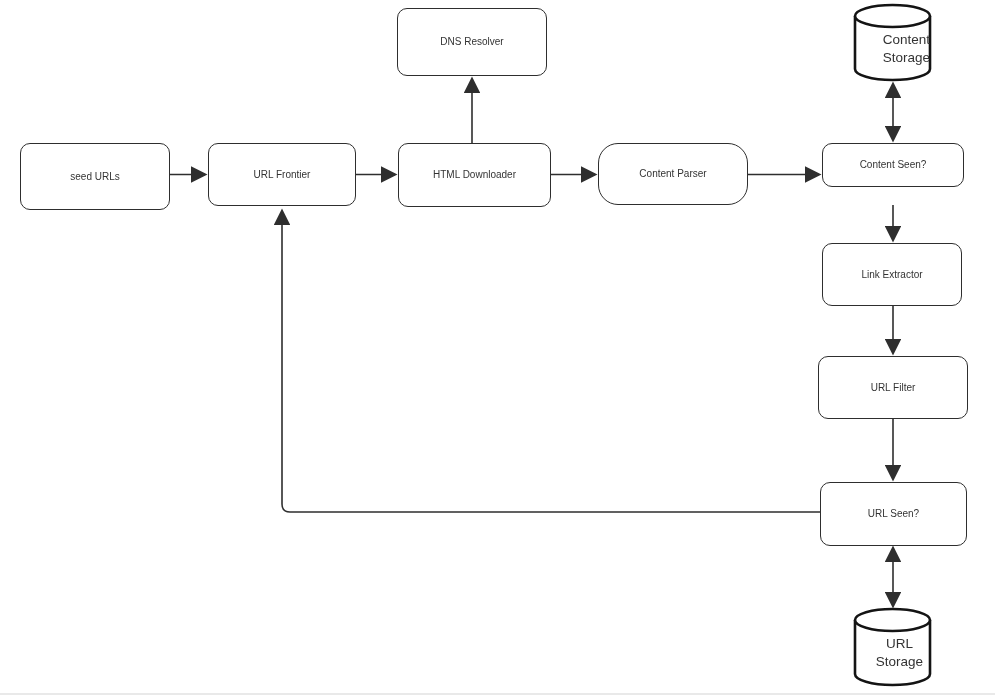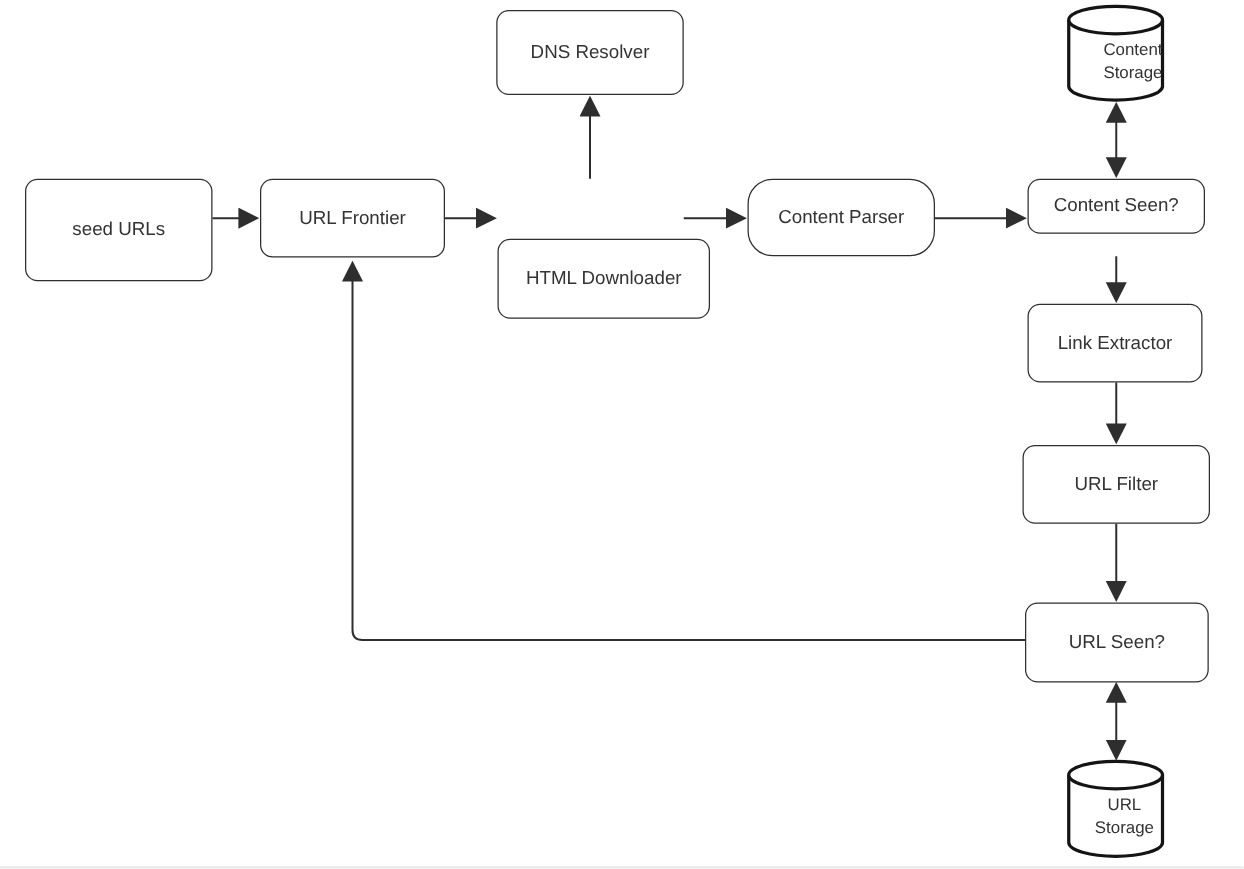--- a/index.html
+++ b/index.html
@@ -41,21 +41,21 @@
   .node {
     position: absolute;
     display: flex;
     align-items: center;
     justify-content: center;
     text-align: center;
     background: var(--node-fill);
     border: 1.7px solid var(--stroke);
     border-radius: 10px;
     color: var(--text);
-    font-size: 15px;
+    font-size: 10px;
     line-height: 1.2;
   }
   .cyl-label {
     position: absolute;
     display: flex;
     flex-direction: column;
     align-items: center;
     justify-content: center;
     text-align: center;
     color: var(--text);
@@ -103,33 +103,33 @@
 
     <path class="edge" d="M893,306 L893,353" marker-end="url(#arrowhead)"></path>
 
     <path class="edge" d="M893,419 L893,479" marker-end="url(#arrowhead)"></path>
 
     <path class="edge" d="M893,548 L893,606" marker-start="url(#arrowhead)" marker-end="url(#arrowhead)"></path>
 
     <path class="edge" d="M820,512 L290,512 Q282,512 282,504 L282,211" marker-end="url(#arrowhead)"></path>
   </svg>
 
-  <div class="node" style="left:20px; top:143px; width:150px; height:82px;">
+  <div class="node" style="left:20px; top:143px; width:150px; height:67px;">
     <span>seed URLs</span>
   </div>
 
   <div class="node" style="left:208px; top:143px; width:148px; height:63px;">
     <span>URL Frontier</span>
   </div>
 
   <div class="node" style="left:397px; top:8px; width:150px; height:68px;">
     <span>DNS Resolver</span>
   </div>
 
-  <div class="node" style="left:398px; top:143px; width:170px; height:64px;margin-top:48px;">
+  <div class="node" style="left:398px; top:143px; width:153px; height:64px;">
     <span>HTML Downloader</span>
   </div>
 
   <div class="node" style="left:598px; top:143px; width:150px; height:62px;border-radius:20px;">
     <span>Content Parser</span>
   </div>
 
   <div class="node" style="left:822px; top:143px; width:142px; height:44px;">
     <span>Content Seen?</span>
   </div>

